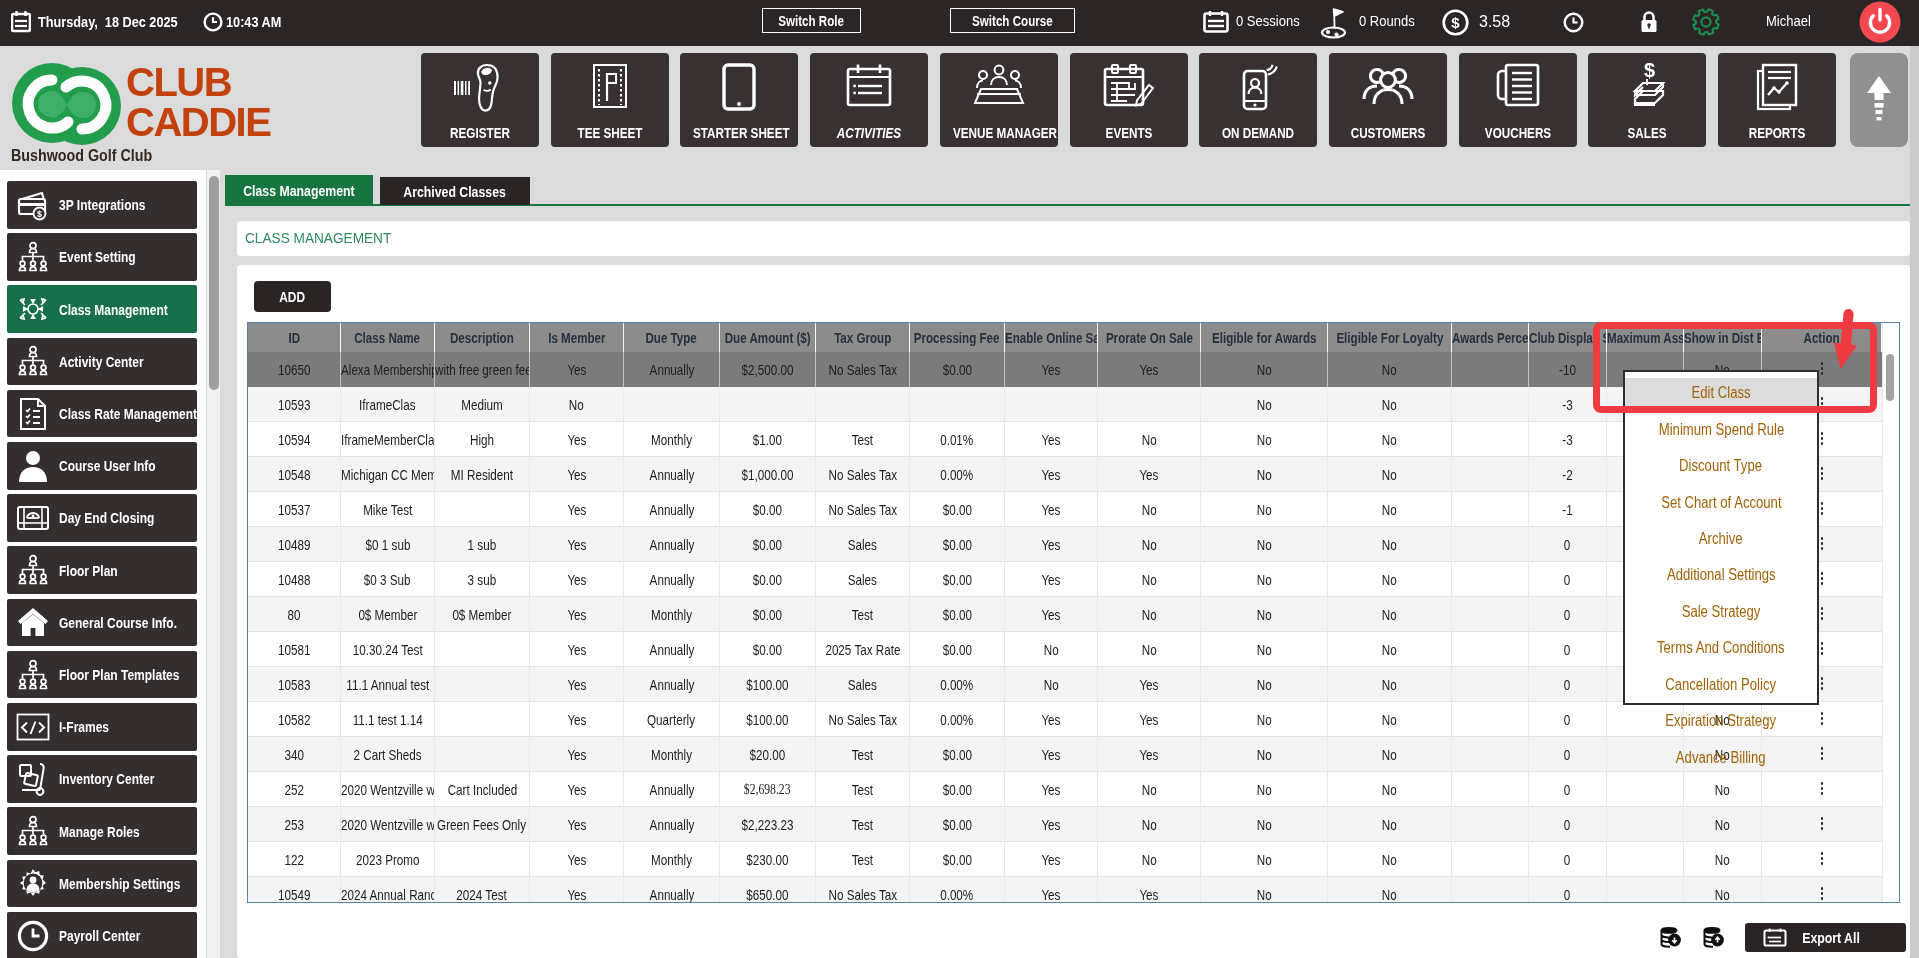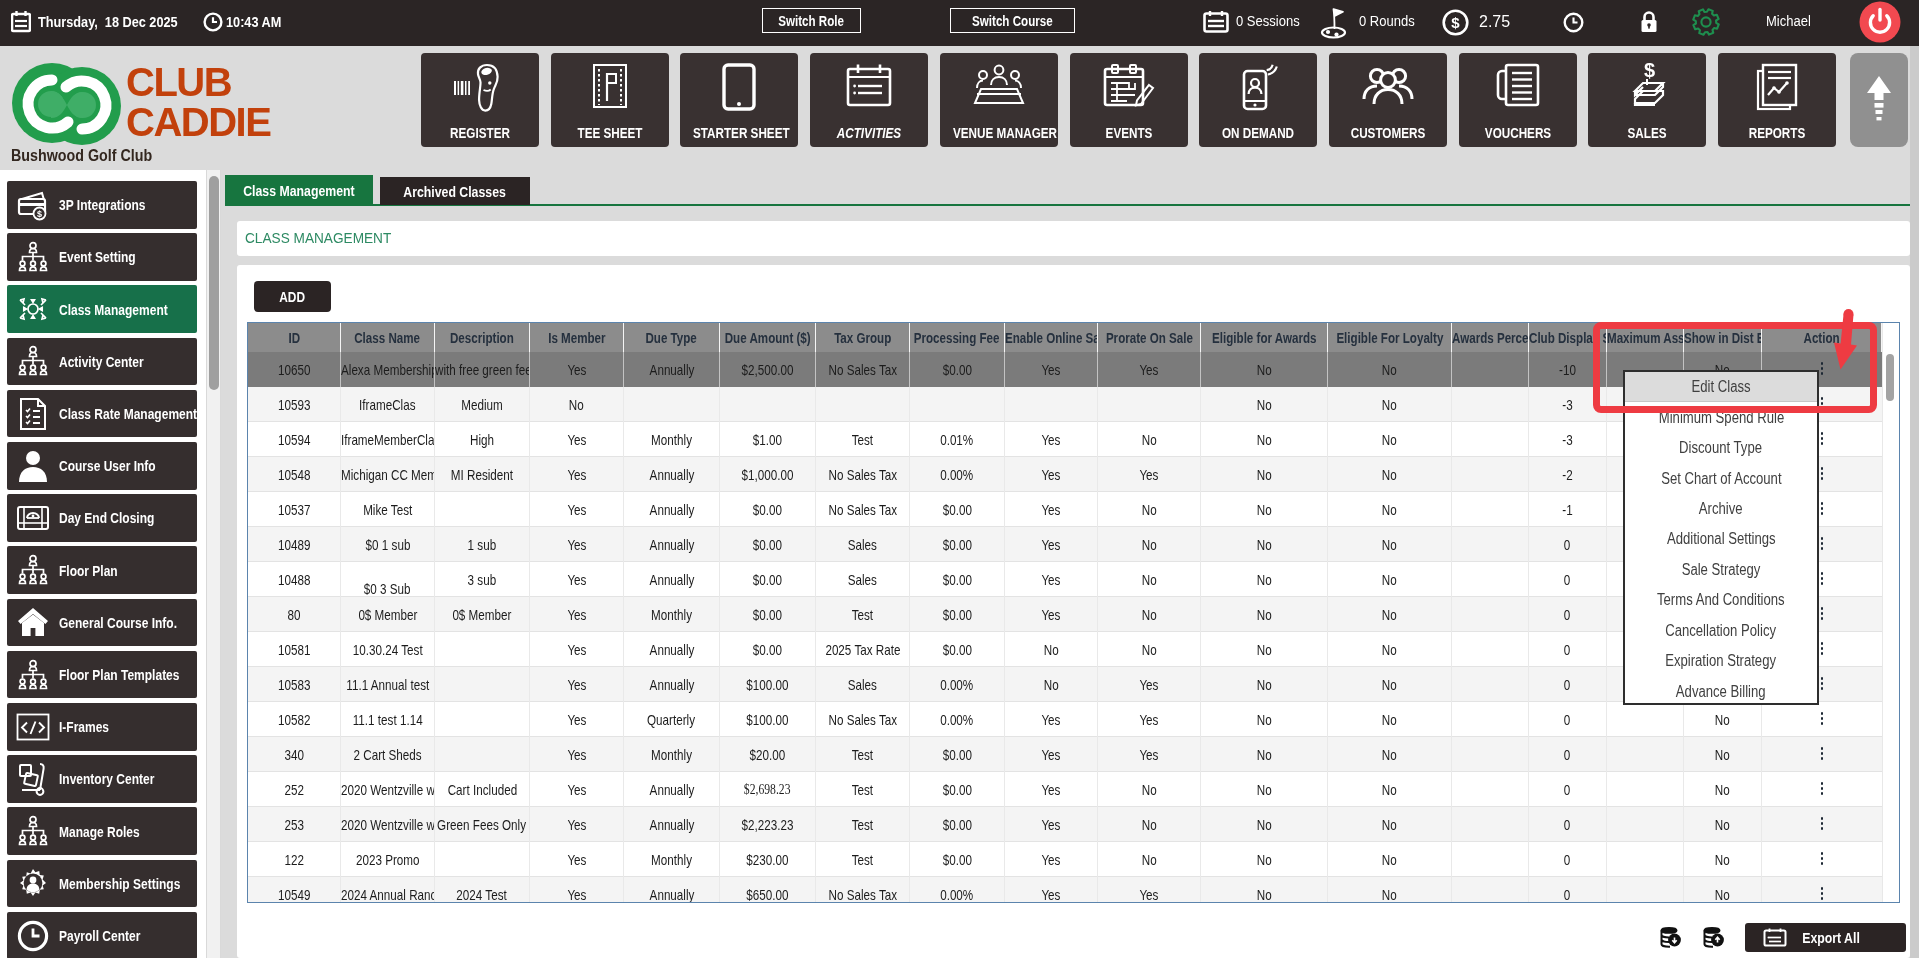--- a/index.html
+++ b/index.html
@@ -23,21 +23,21 @@
 .panel{position:absolute;background:#fff;border-radius:3px;}
 .hcell{position:absolute;top:0;height:29px;overflow:hidden;white-space:nowrap;color:#25303e;font-weight:700;font-size:14.5px;display:flex;align-items:center;justify-content:center;border-right:1px solid #f5f5f5;}
 .hcell b{font-weight:700;display:inline-block;transform:scaleX(0.8);transform-origin:center;}
 .hcell.lft b{transform-origin:left center;}
 .hcell.lft{justify-content:flex-start;}
 .row{position:absolute;left:0;width:1633.5px;height:35px;}
 .cell{position:absolute;top:0;height:35px;overflow:hidden;white-space:nowrap;font-size:14.6px;color:#1c1c1c;display:flex;align-items:center;justify-content:center;border-right:1px solid #e9e9e9;}
 .cell b{font-weight:400;display:inline-block;transform:scaleX(0.8);transform-origin:center;}
 .cell.lft b{transform-origin:left center;}
 .cell.lft{justify-content:flex-start;}
-.menu-item{height:30.45px;display:flex;align-items:center;justify-content:center;font-size:16px;color:#404040;white-space:nowrap;}
+.menu-item{height:30.45px;display:flex;align-items:center;justify-content:center;font-size:16px;color:#a16207;white-space:nowrap;margin-top:6px;}
 .menu-item b{font-weight:400;display:inline-block;transform:scaleX(0.82);}
 .dots{position:absolute;width:3px;}
 .dots i{display:block;width:2.6px;height:2.6px;border-radius:50%;background:#1c2733;margin:0 auto 2.6px;}
 </style></head><body>
 
 <div class="abs topbar"></div>
 <svg class="abs" style="left:11px;top:10px" width="20" height="24" viewBox="0 0 20 24">
     <rect x="1" y="4" width="18" height="17" rx="1.5" fill="none" stroke="#fff" stroke-width="2.6"></rect>
     <line x1="5.5" y1="1" x2="5.5" y2="6" stroke="#fff" stroke-width="2.4"></line>
     <line x1="14.5" y1="1" x2="14.5" y2="6" stroke="#fff" stroke-width="2.4"></line>
@@ -68,21 +68,21 @@
     <path d="M14.5 23 C14.5 16 14.2 8 13.5 3.2 l9.5 2.6 -8.8 4.4" fill="#fff" stroke="#fff" stroke-width="1.8" stroke-linejoin="round"></path>
     <ellipse cx="13.5" cy="26.5" rx="11.5" ry="5" fill="none" stroke="#fff" stroke-width="2.2"></ellipse>
     <circle cx="8" cy="26" r="2.1" fill="#fff"></circle>
     <circle cx="16.5" cy="28.5" r="2.1" fill="#fff"></circle>
   </svg>
 <div class="abs ibtxt" style="left:1359px;top:12px;font-size:15.5px;transform:scaleX(0.84);transform-origin:left center;">0 Rounds</div>
 <svg class="abs" style="left:1442px;top:9px" width="27" height="27" viewBox="0 0 27 27">
     <circle cx="13.5" cy="13.5" r="11.8" fill="none" stroke="#fff" stroke-width="2.6"></circle>
     <text x="13.5" y="19" font-family="Liberation Sans" font-size="15" font-weight="700" fill="#fff" text-anchor="middle">$</text>
   </svg>
-<div class="abs tbtxt" style="left:1479px;top:13px;font-weight:400;font-size:16px;">2.75</div>
+<div class="abs tbtxt" style="left:1479px;top:13px;font-weight:400;font-size:16px;">3.58</div>
 <svg class="abs" style="left:1563px;top:12px" width="21" height="21" viewBox="0 0 21 21">
     <circle cx="10.5" cy="10.5" r="8.8" fill="none" stroke="#fff" stroke-width="2.4"></circle>
     <path d="M10.5 5.5 V10.5 H14.5" fill="none" stroke="#fff" stroke-width="2.1"></path>
   </svg>
 <svg class="abs" style="left:1640px;top:10px" width="18" height="24" viewBox="0 0 18 24">
     <path d="M4.5 10 V7 a4.5 4.5 0 0 1 9 0 V10" fill="none" stroke="#fff" stroke-width="2.6"></path>
     <rect x="1.5" y="10" width="15" height="12" rx="1.5" fill="#fff"></rect>
     <circle cx="9" cy="15" r="1.8" fill="#2b2525"></circle>
     <rect x="8.2" y="15" width="1.6" height="3.6" fill="#2b2525"></rect>
   </svg>
@@ -891,21 +891,21 @@
 <div class="dots" style="left:1572.3px;top:10px;">
           <i></i>
           <i></i>
           <i></i>
         </div>
 </div>
 <div class="row" style="top:239.0px;background:#fff;border-bottom:1px solid #e3e3e3;">
 <div class="cell" style="left:0.0px;width:93.0px;">
           <b>10488</b>
         </div>
-<div class="cell" style="left:93.0px;width:94.0px;align-items:flex-end;">
+<div class="cell" style="left:93.0px;width:94.0px;">
           <b>$0 3 Sub</b>
         </div>
 <div class="cell" style="left:187.0px;width:95.0px;">
           <b>3 sub</b>
         </div>
 <div class="cell" style="left:282.0px;width:94.0px;">
           <b>Yes</b>
         </div>
 <div class="cell" style="left:376.0px;width:96.0px;">
           <b>Annually</b>

